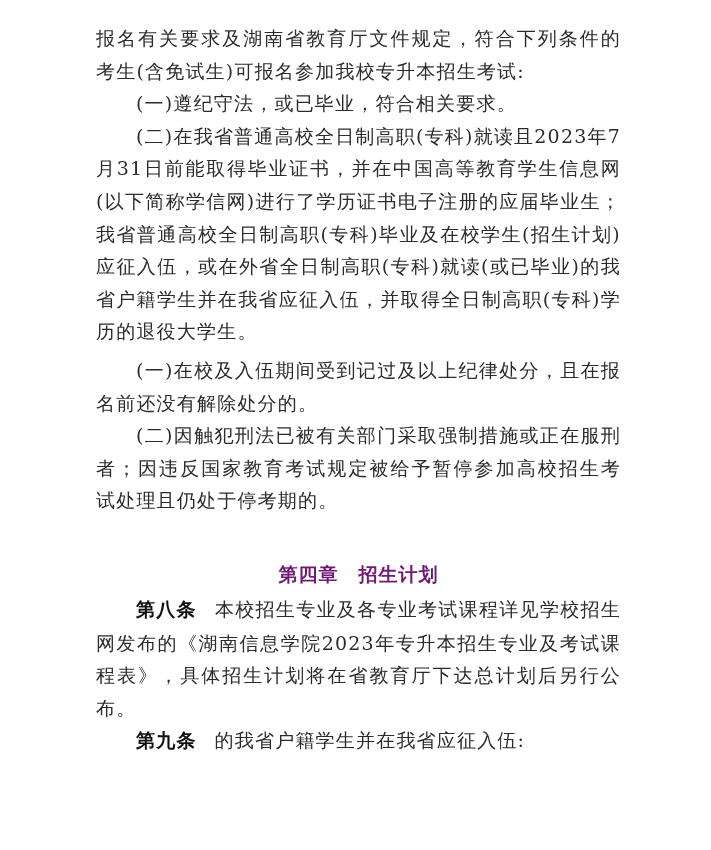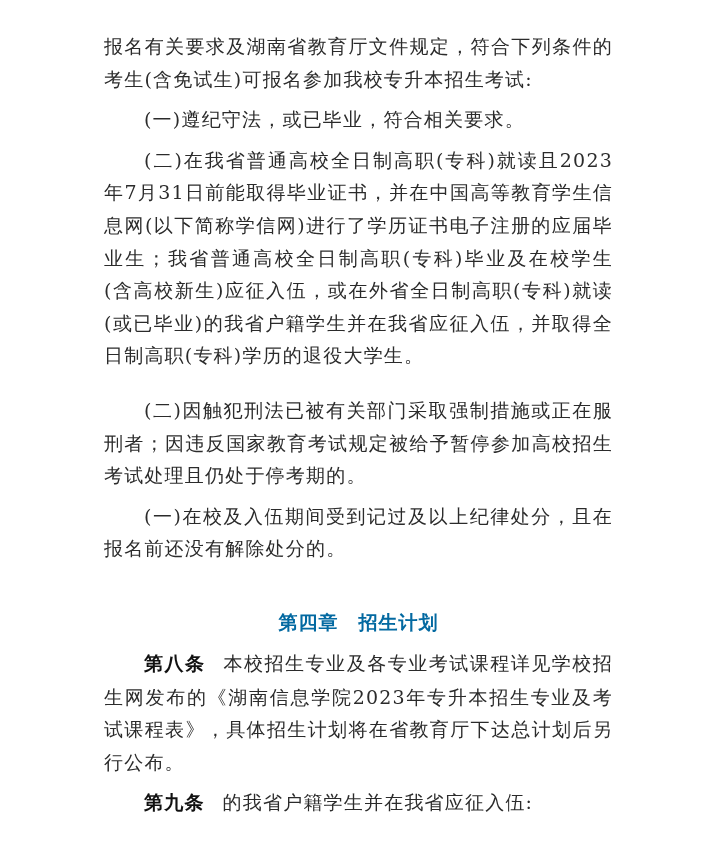--- a/index.html
+++ b/index.html
@@ -1,35 +1,35 @@
 <!DOCTYPE html>
 <html><head>
 <meta charset="utf-8">
 <style>
   html, body { margin:0; padding:0; background:#ffffff; }
   body { width:711px; height:850px; overflow:hidden; position:relative;
          font-family: "DejaVu Serif", "Liberation Serif", serif; color:#2b2b2b; }
   .page { position:absolute; left:96px; top:22px; width:525px; }
-  .p { font-size:19px; line-height:32.6px; margin:8px; text-align:justify; letter-spacing:1.2px; }
+  .p { font-size:19px; line-height:32.6px; margin:0; text-align:justify; letter-spacing:1.2px; }
   .indent { text-indent:40px; }
   .gap { height:6px; }
   .heading { font-family:"DejaVu Sans","Liberation Sans",sans-serif; font-weight:bold;
-             font-size:19px; text-align:center; margin:40px 0 2px 0; line-height:34px; color:#0369a1; letter-spacing:1px; }
+             font-size:19px; text-align:center; margin:40px 0 2px 0; line-height:34px; color:#701a75; letter-spacing:1px; }
   .art { font-family:Liberation Sans, sans-serif; font-weight:bold; color:#111; margin-right:18px; }
 </style>
 </head>
 <body>
 
 <div class="page">
   <p class="p">报名有关要求及湖南省教育厅文件规定，符合下列条件的考生(含免试生)可报名参加我校专升本招生考试:</p>
   <p class="p indent">(一)遵纪守法，或已毕业，符合相关要求。</p>
-  <p class="p indent">(二)在我省普通高校全日制高职(专科)就读且2023年7月31日前能取得毕业证书，并在中国高等教育学生信息网(以下简称学信网)进行了学历证书电子注册的应届毕业生；我省普通高校全日制高职(专科)毕业及在校学生(含高校新生)应征入伍，或在外省全日制高职(专科)就读(或已毕业)的我省户籍学生并在我省应征入伍，并取得全日制高职(专科)学历的退役大学生。</p>
+  <p class="p indent">(二)在我省普通高校全日制高职(专科)就读且2023年7月31日前能取得毕业证书，并在中国高等教育学生信息网(以下简称学信网)进行了学历证书电子注册的应届毕业生；我省普通高校全日制高职(专科)毕业及在校学生(招生计划)应征入伍，或在外省全日制高职(专科)就读(或已毕业)的我省户籍学生并在我省应征入伍，并取得全日制高职(专科)学历的退役大学生。</p>
   <div class="gap"></div>
+  <p class="p indent">(一)在校及入伍期间受到记过及以上纪律处分，且在报名前还没有解除处分的。</p>
   <p class="p indent">(二)因触犯刑法已被有关部门采取强制措施或正在服刑者；因违反国家教育考试规定被给予暂停参加高校招生考试处理且仍处于停考期的。</p>
-  <p class="p indent">(一)在校及入伍期间受到记过及以上纪律处分，且在报名前还没有解除处分的。</p>
 
   <div class="heading">第四章　招生计划</div>
 
   <p class="p indent">
     <span class="art">第八条</span><span>本校招生专业及各专业考试课程详见学校招生网发布的《湖南信息学院2023年专升本招生专业及考试课程表》，具体招生计划将在省教育厅下达总计划后另行公布。</span>
   </p>
   <p class="p indent">
     <span class="art">第九条</span><span>的我省户籍学生并在我省应征入伍:</span>
   </p>
 </div>

